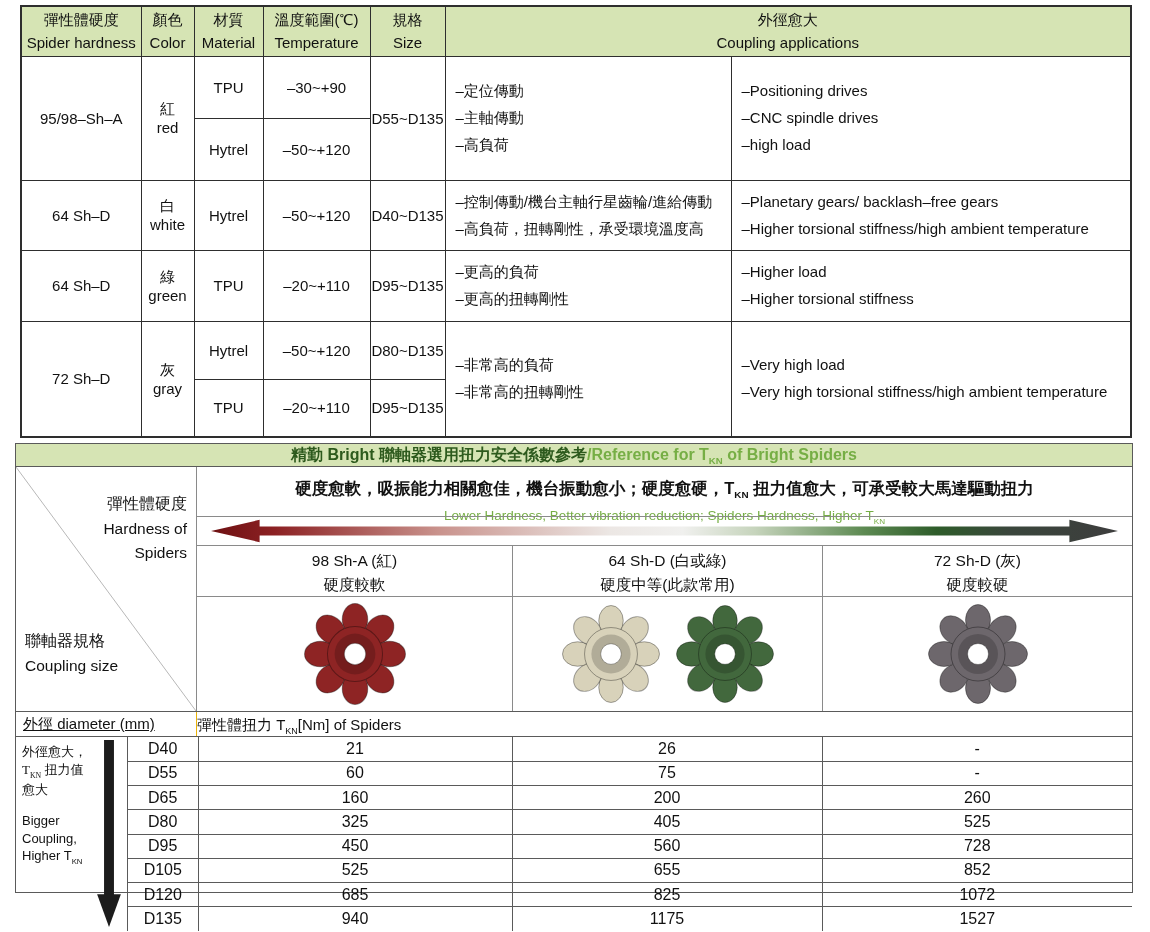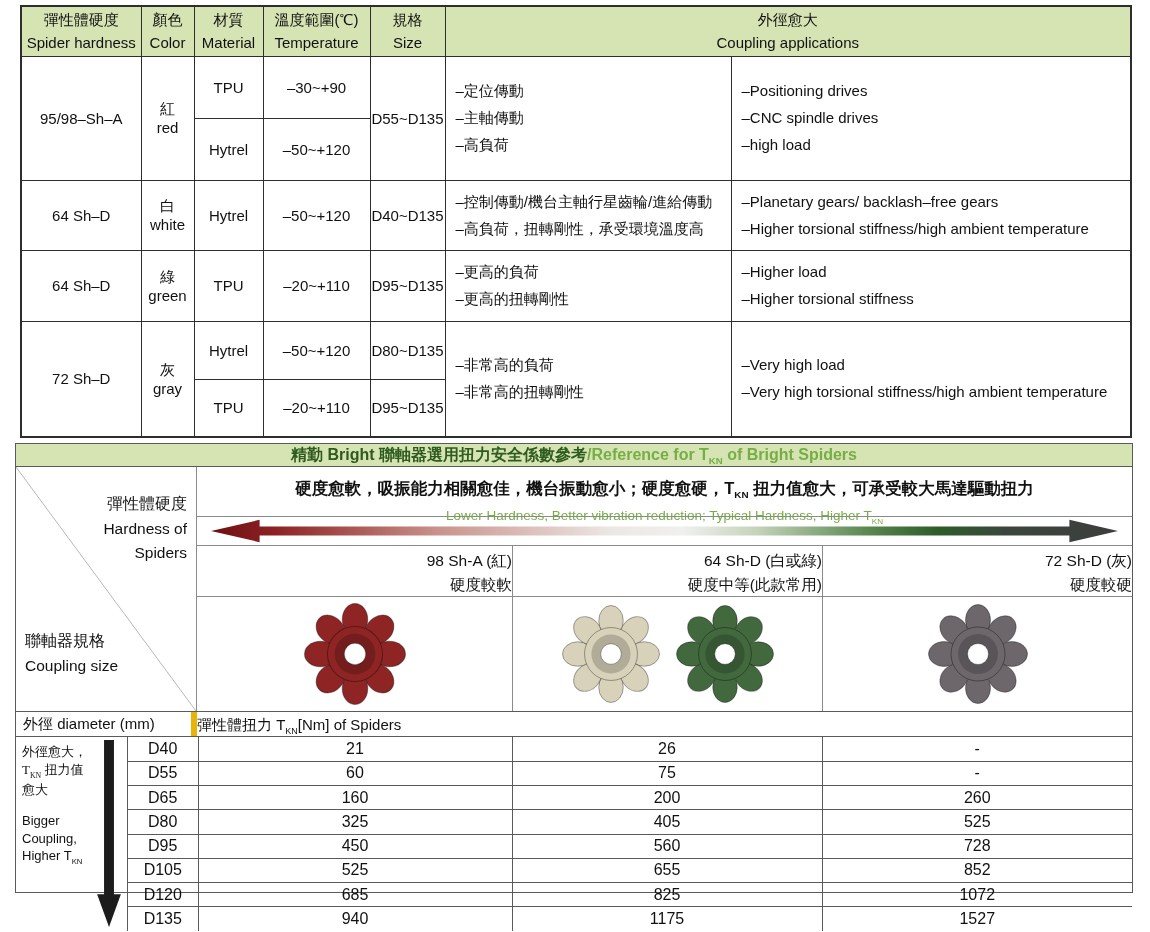--- a/index.html
+++ b/index.html
@@ -34,34 +34,34 @@
   .coupling-label { position:absolute; top:162px; left:9px; text-align:left;
          font-size:15.5px; line-height:1.55; }
   .ref-content { flex:1; display:flex; flex-direction:column; }
   .subtitle { height:49px; text-align:center; padding-top:9px; }
   .subtitle-zh { font-size:16.5px; font-weight:bold; line-height:25px; }
   .subtitle-en { font-size:13.5px; color:#76ae45; line-height:18px; }
   .arrow-band { height:30px; border-top:1px solid #8a8a8a; border-bottom:1px solid #8a8a8a;
          padding:2px 12px; }
   .arrow-band svg { width:100%; height:24px; display:block; }
   .col-headers { height:50px; display:flex; }
-  .col-h { text-align:right; font-size:15.5px; line-height:1.55; padding-top:3px; }
+  .col-h { text-align:center; font-size:15.5px; line-height:1.55; padding-top:3px; }
   .col-h:nth-child(1){ flex:0 0 315px; }
   .col-h:nth-child(2){ flex:0 0 310px; border-left:1px solid #8a8a8a; }
   .col-h:nth-child(3){ flex:0 0 310px; border-left:1px solid #8a8a8a; }
   .spider-band { height:115px; display:flex; border-top:1px solid #8a8a8a; }
   .spider-cell { display:flex; align-items:center; justify-content:center; gap:16px; }
   .spider-cell:nth-child(1){ flex:0 0 315px; }
   .spider-cell:nth-child(2){ flex:0 0 310px; border-left:1px solid #8a8a8a; }
   .spider-cell:nth-child(3){ flex:0 0 310px; border-left:1px solid #8a8a8a; }
 
   
   .torque-header { height:26px; border-top:1px solid #5a5a5a; border-bottom:1px solid #5a5a5a;
          display:flex; font-size:15px; }
-  .th-d { flex:0 0 181px; border-right:6px solid #eab308; padding-left:7px; line-height:24px; }
+  .th-d { flex:0 0 181px; border-right:1px solid #eab308; padding-left:7px; line-height:24px;text-decoration:underline; }
   .th-t { flex:1; text-align:left; line-height:26px; }
   .torque-body { display:flex; height:194px; }
   .note-cell { flex:0 0 112px; border-right:1px solid #5a5a5a; position:relative;
          padding:6px 0 0 6px; font-size:13px; line-height:1.35; }
   .note-zh { font-family:"Liberation Serif", serif; margin-bottom:14px; }
   .note-en { font-family:"Liberation Sans", sans-serif; }
   .note-arrow { position:absolute; right:5px; top:3px; }
   .grid { flex:1; border-collapse:collapse; table-layout:fixed; }
   .grid td { border:1px solid #5a5a5a; text-align:center; font-size:16px; height:23px; }
   .grid td:first-child { border-left:none; }
@@ -258,21 +258,21 @@
       </div>
       <div class="coupling-label">
         <div style="font-size:16px">聯軸器規格</div>
         <div>Coupling size</div>
       </div>
     </div>
 
     <div class="ref-content">
       <div class="subtitle">
         <div class="subtitle-zh"><span>硬度愈軟，吸振能力相關愈佳，機台振動愈小；硬度愈硬，T</span><sub class="kn">KN</sub><span> 扭力值愈大，可承受較大馬達驅動扭力</span></div>
-        <div class="subtitle-en"><span>Lower Hardness, Better vibration reduction; Typical Hardness, Higher T</span><sub class="kn">KN</sub></div>
+        <div class="subtitle-en"><span>Lower Hardness, Better vibration reduction; Spiders Hardness, Higher T</span><sub class="kn">KN</sub></div>
       </div>
 
       <div class="arrow-band">
         <svg viewBox="0 0 900 30" preserveAspectRatio="none">
           <path d="M2,15 L50,1 L50,9.5 L850,9.5 L850,1 L898,15 L850,29 L850,20.5 L50,20.5 L50,29 Z" fill="url(#hgrad)"></path>
         </svg>
       </div>
 
       <div class="col-headers">
         <div class="col-h">

